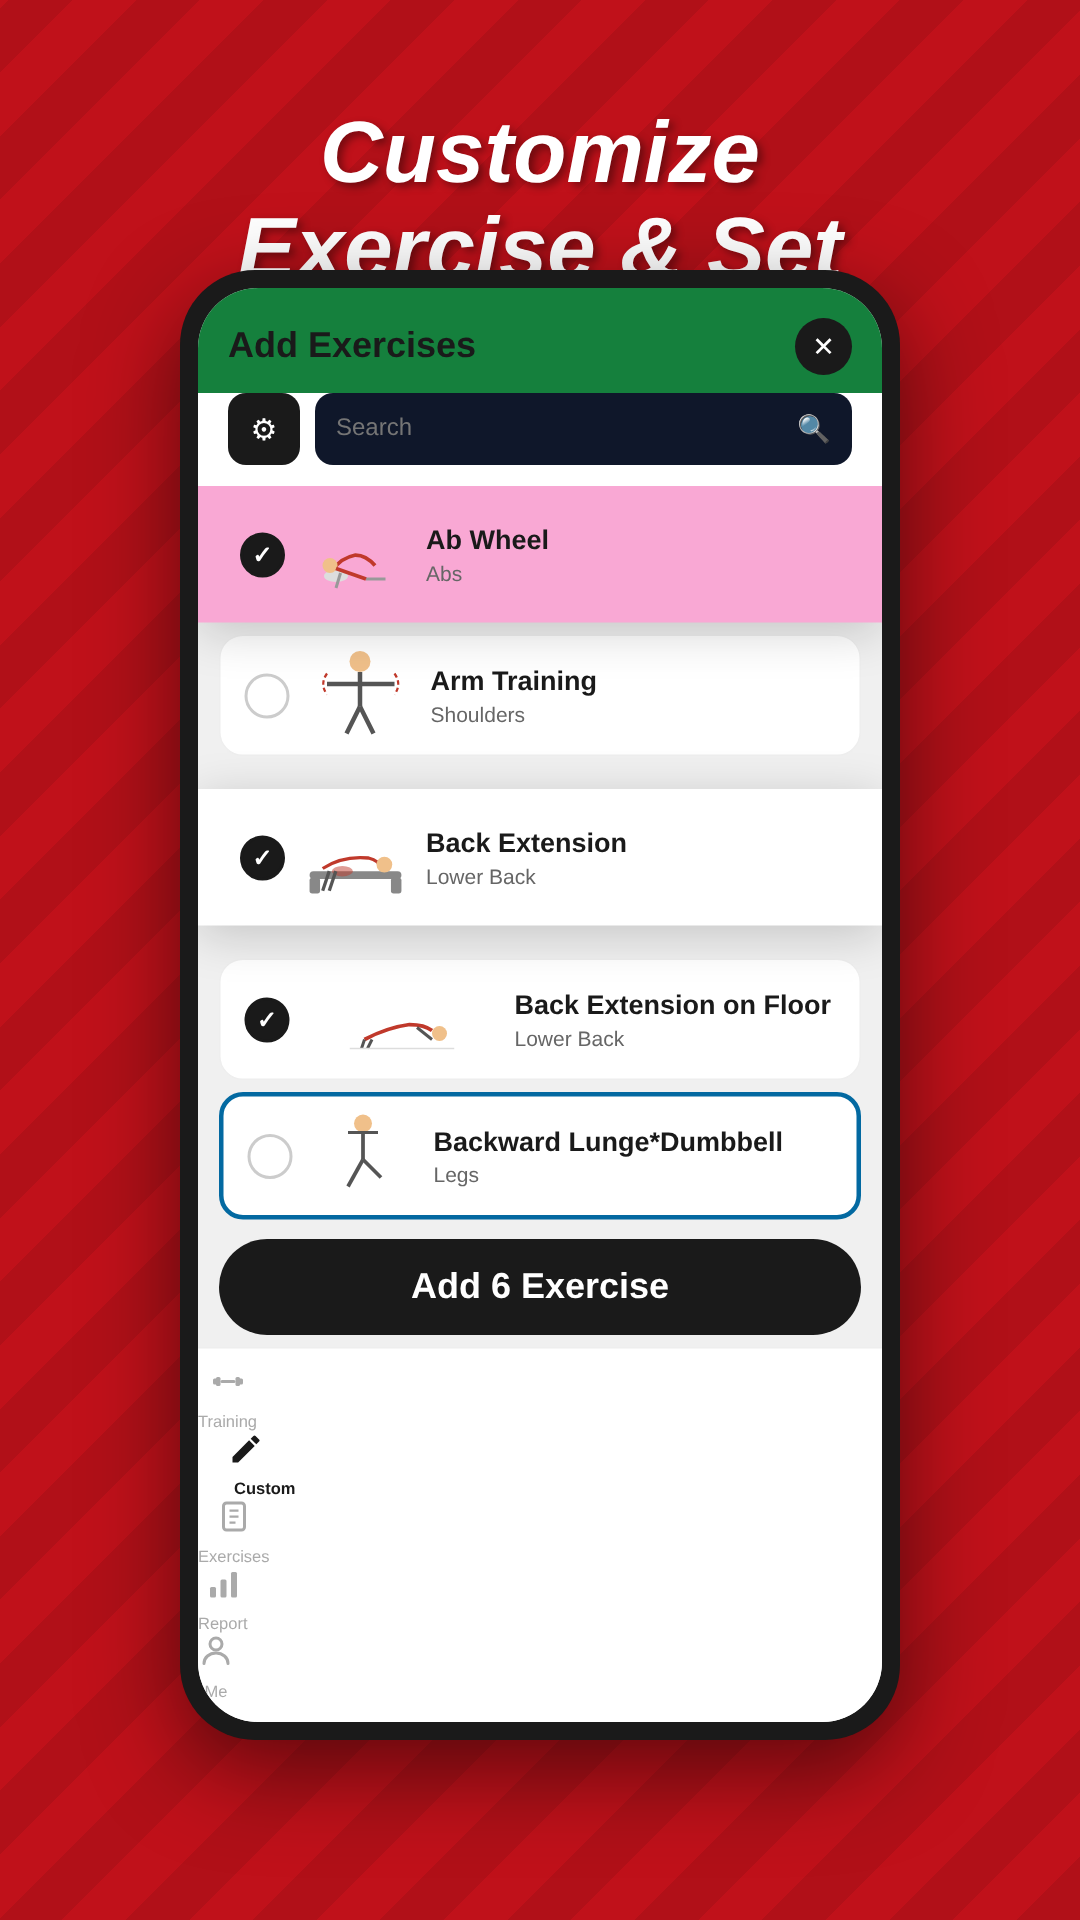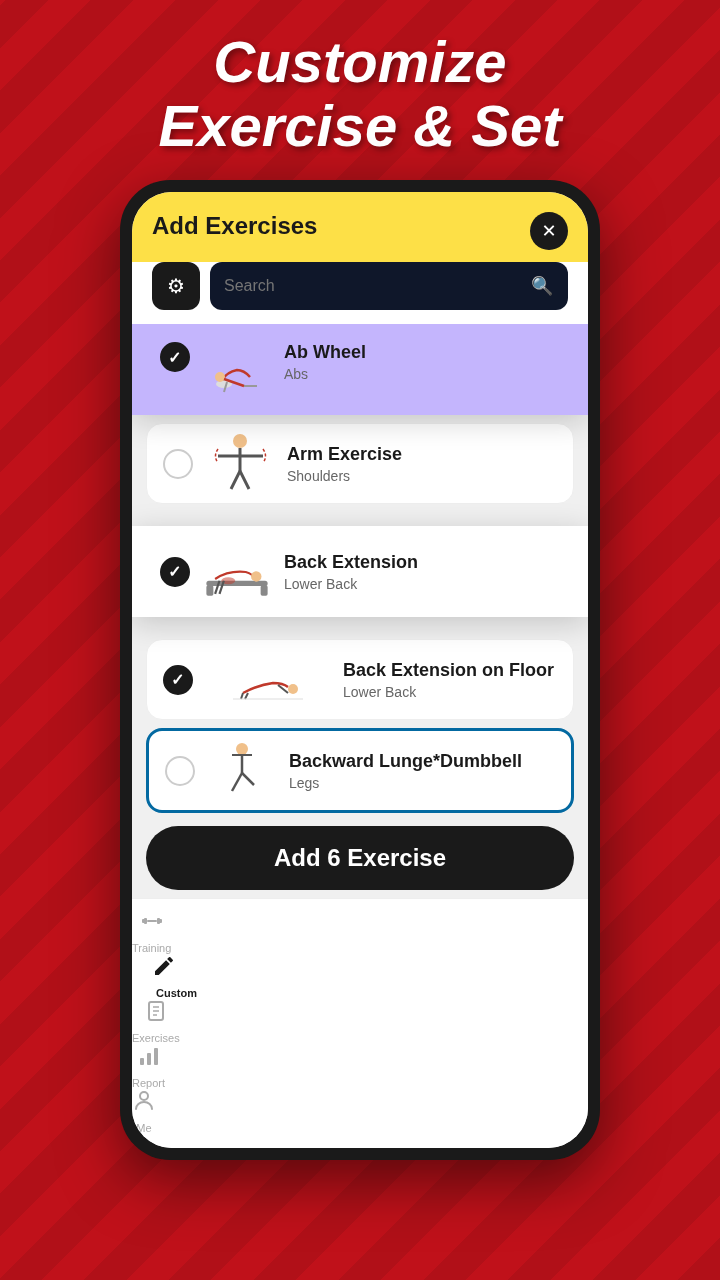--- a/index.html
+++ b/index.html
@@ -31,20 +31,21 @@
       position: relative;
       z-index: 1;
       text-align: center;
       color: white;
       font-size: 58px;
       font-weight: 900;
       font-style: italic;
       text-shadow: 3px 3px 6px rgba(0,0,0,0.4);
       padding-top: 30px;
       line-height: 1.1;
+      margin-top: 40px;
     }
 
     
     .phone-frame {
       position: absolute;
       top: 180px;
       left: 50%;
       transform: translateX(-50%);
       width: 480px;
       height: 980px;
@@ -60,23 +61,24 @@
       height: 100%;
       background: #f0f0f0;
       border-radius: 40px;
       overflow: hidden;
       display: flex;
       flex-direction: column;
     }
 
     
     .modal-header {
-      background: #fde047;
+      background: #15803d;
       padding: 20px 20px 12px 20px;
       display: flex;
+      align-items: center;
       justify-content: space-between;
       flex-shrink: 0;
     }
 
     .modal-title {
       font-size: 24px;
       font-weight: 700;
       color: #1a1a1a;
     }
 
@@ -295,21 +297,21 @@
         <span class="filter-icon">⚙</span>
       </div>
       <div class="search-input-wrapper">
         <input class="search-input" type="text" placeholder="Search" style="">
         <span class="search-icon">🔍</span>
       </div>
     </div>
 
     <div class="exercise-list">
 
-      <div style="position:relative; margin: -10px -14px 0 -14px; background:#c4b5fd; padding: 18px 28px 18px 28px; box-shadow: 0 6px 30px rgba(0,0,0,0.18); z-index:20; display:flex; gap:12px;">
+      <div style="position:relative; margin: -10px -14px 0 -14px; background:#f9a8d4; padding: 18px 28px 18px 28px; box-shadow: 0 6px 30px rgba(0,0,0,0.18); z-index:20; display:flex; align-items:center; gap:12px;">
         <div class="checkbox checked"></div>
         <div class="exercise-image">
 
           <svg width="70" height="55" viewBox="0 0 70 55" fill="none" xmlns="http://www.w3.org/2000/svg">
 
             <ellipse cx="22" cy="42" rx="8" ry="4" fill="#ddd"></ellipse>
             <circle cx="42" cy="44" rx="5" ry="5" fill="none" stroke="#999" stroke-width="2"></circle>
             <circle cx="55" cy="44" rx="5" ry="5" fill="none" stroke="#999" stroke-width="2"></circle>
             <line x1="42" y1="44" x2="55" y2="44" stroke="#999" stroke-width="2"></line>
 
@@ -339,21 +341,21 @@
             <line x1="5" y1="25" x2="50" y2="25" stroke="#555" stroke-width="3"></line>
 
             <line x1="27" y1="40" x2="18" y2="58" stroke="#555" stroke-width="3"></line>
             <line x1="27" y1="40" x2="36" y2="58" stroke="#555" stroke-width="3"></line>
 
             <path d="M5 18 Q0 25 5 32" stroke="#c0392b" stroke-width="1.5" fill="none" stroke-dasharray="3,2"></path>
             <path d="M50 18 Q55 25 50 32" stroke="#c0392b" stroke-width="1.5" fill="none" stroke-dasharray="3,2"></path>
           </svg>
         </div>
         <div class="exercise-info">
-          <div class="exercise-name">Arm Exercise</div>
+          <div class="exercise-name">Arm Training</div>
           <div class="exercise-category">Shoulders</div>
         </div>
       </div>
 
       <div style="position:relative; margin: 14px -14px; background:white; padding: 18px 28px 18px 28px; box-shadow: 0 6px 30px rgba(0,0,0,0.18); z-index:20; display:flex; align-items:center; gap:12px;">
         <div class="checkbox checked"></div>
         <div class="exercise-image">
           <svg width="80" height="60" viewBox="0 0 80 60" fill="none">
 
             <rect x="5" y="40" width="70" height="6" rx="3" fill="#888"></rect>

